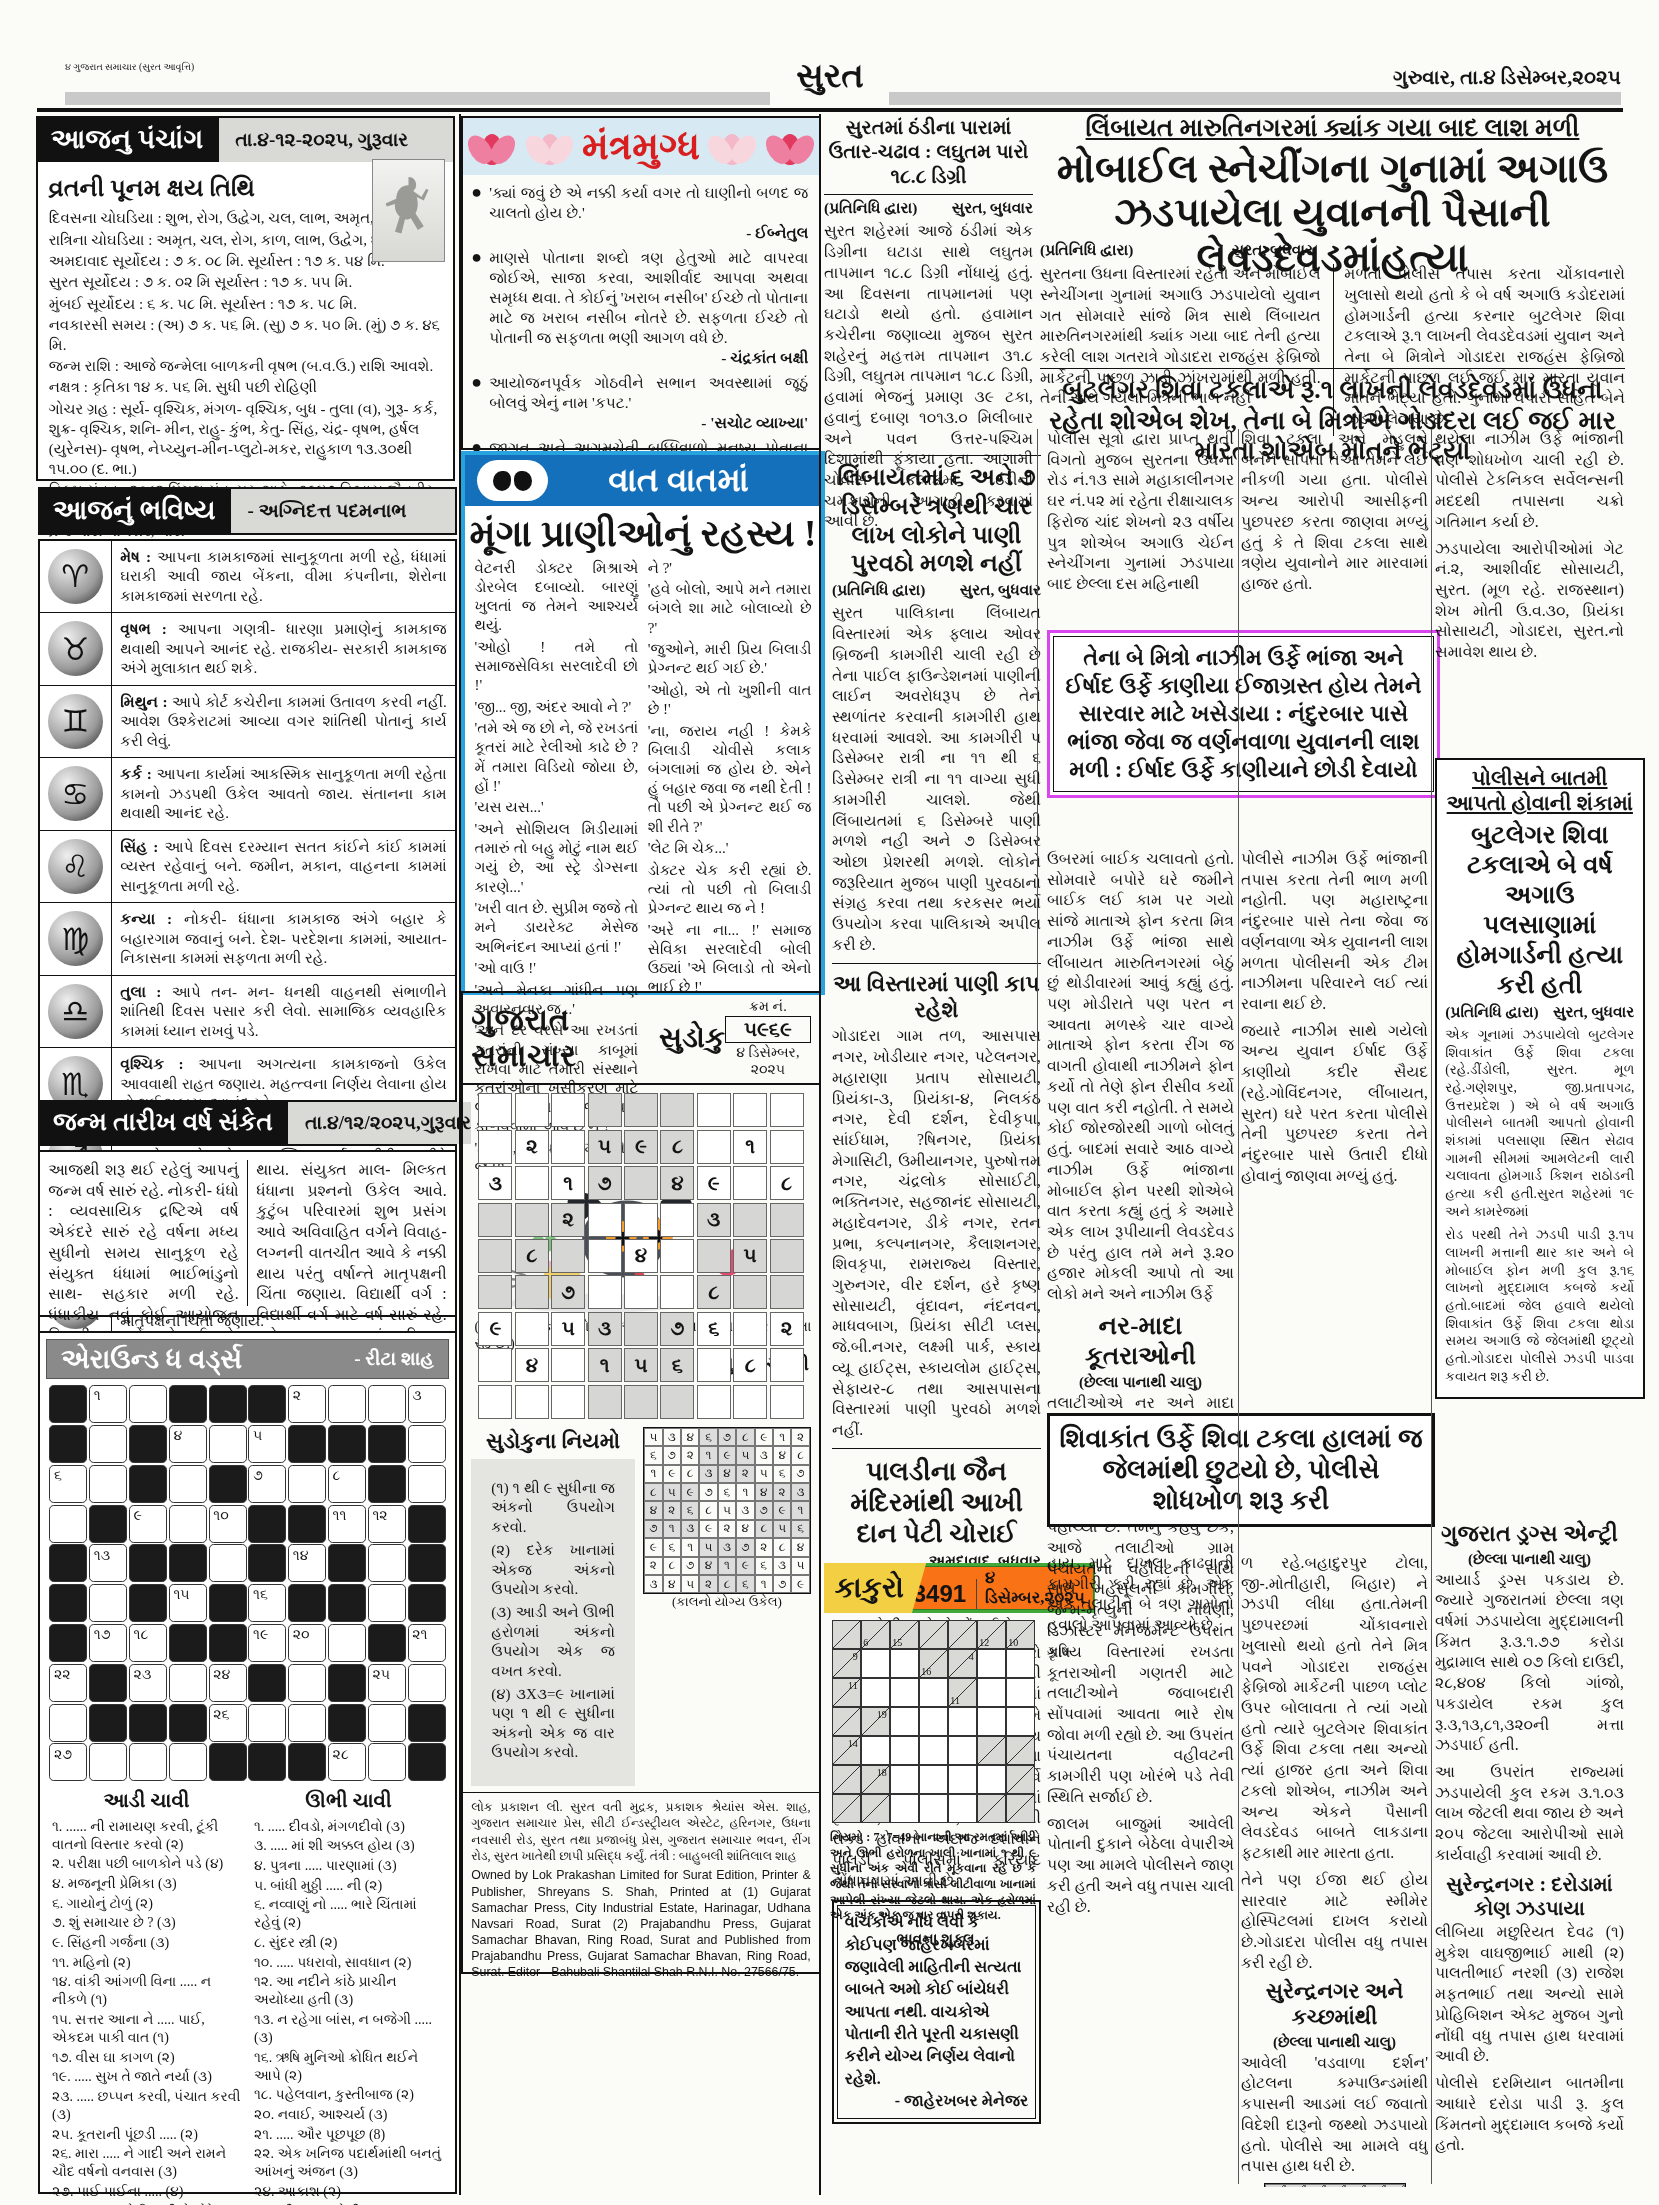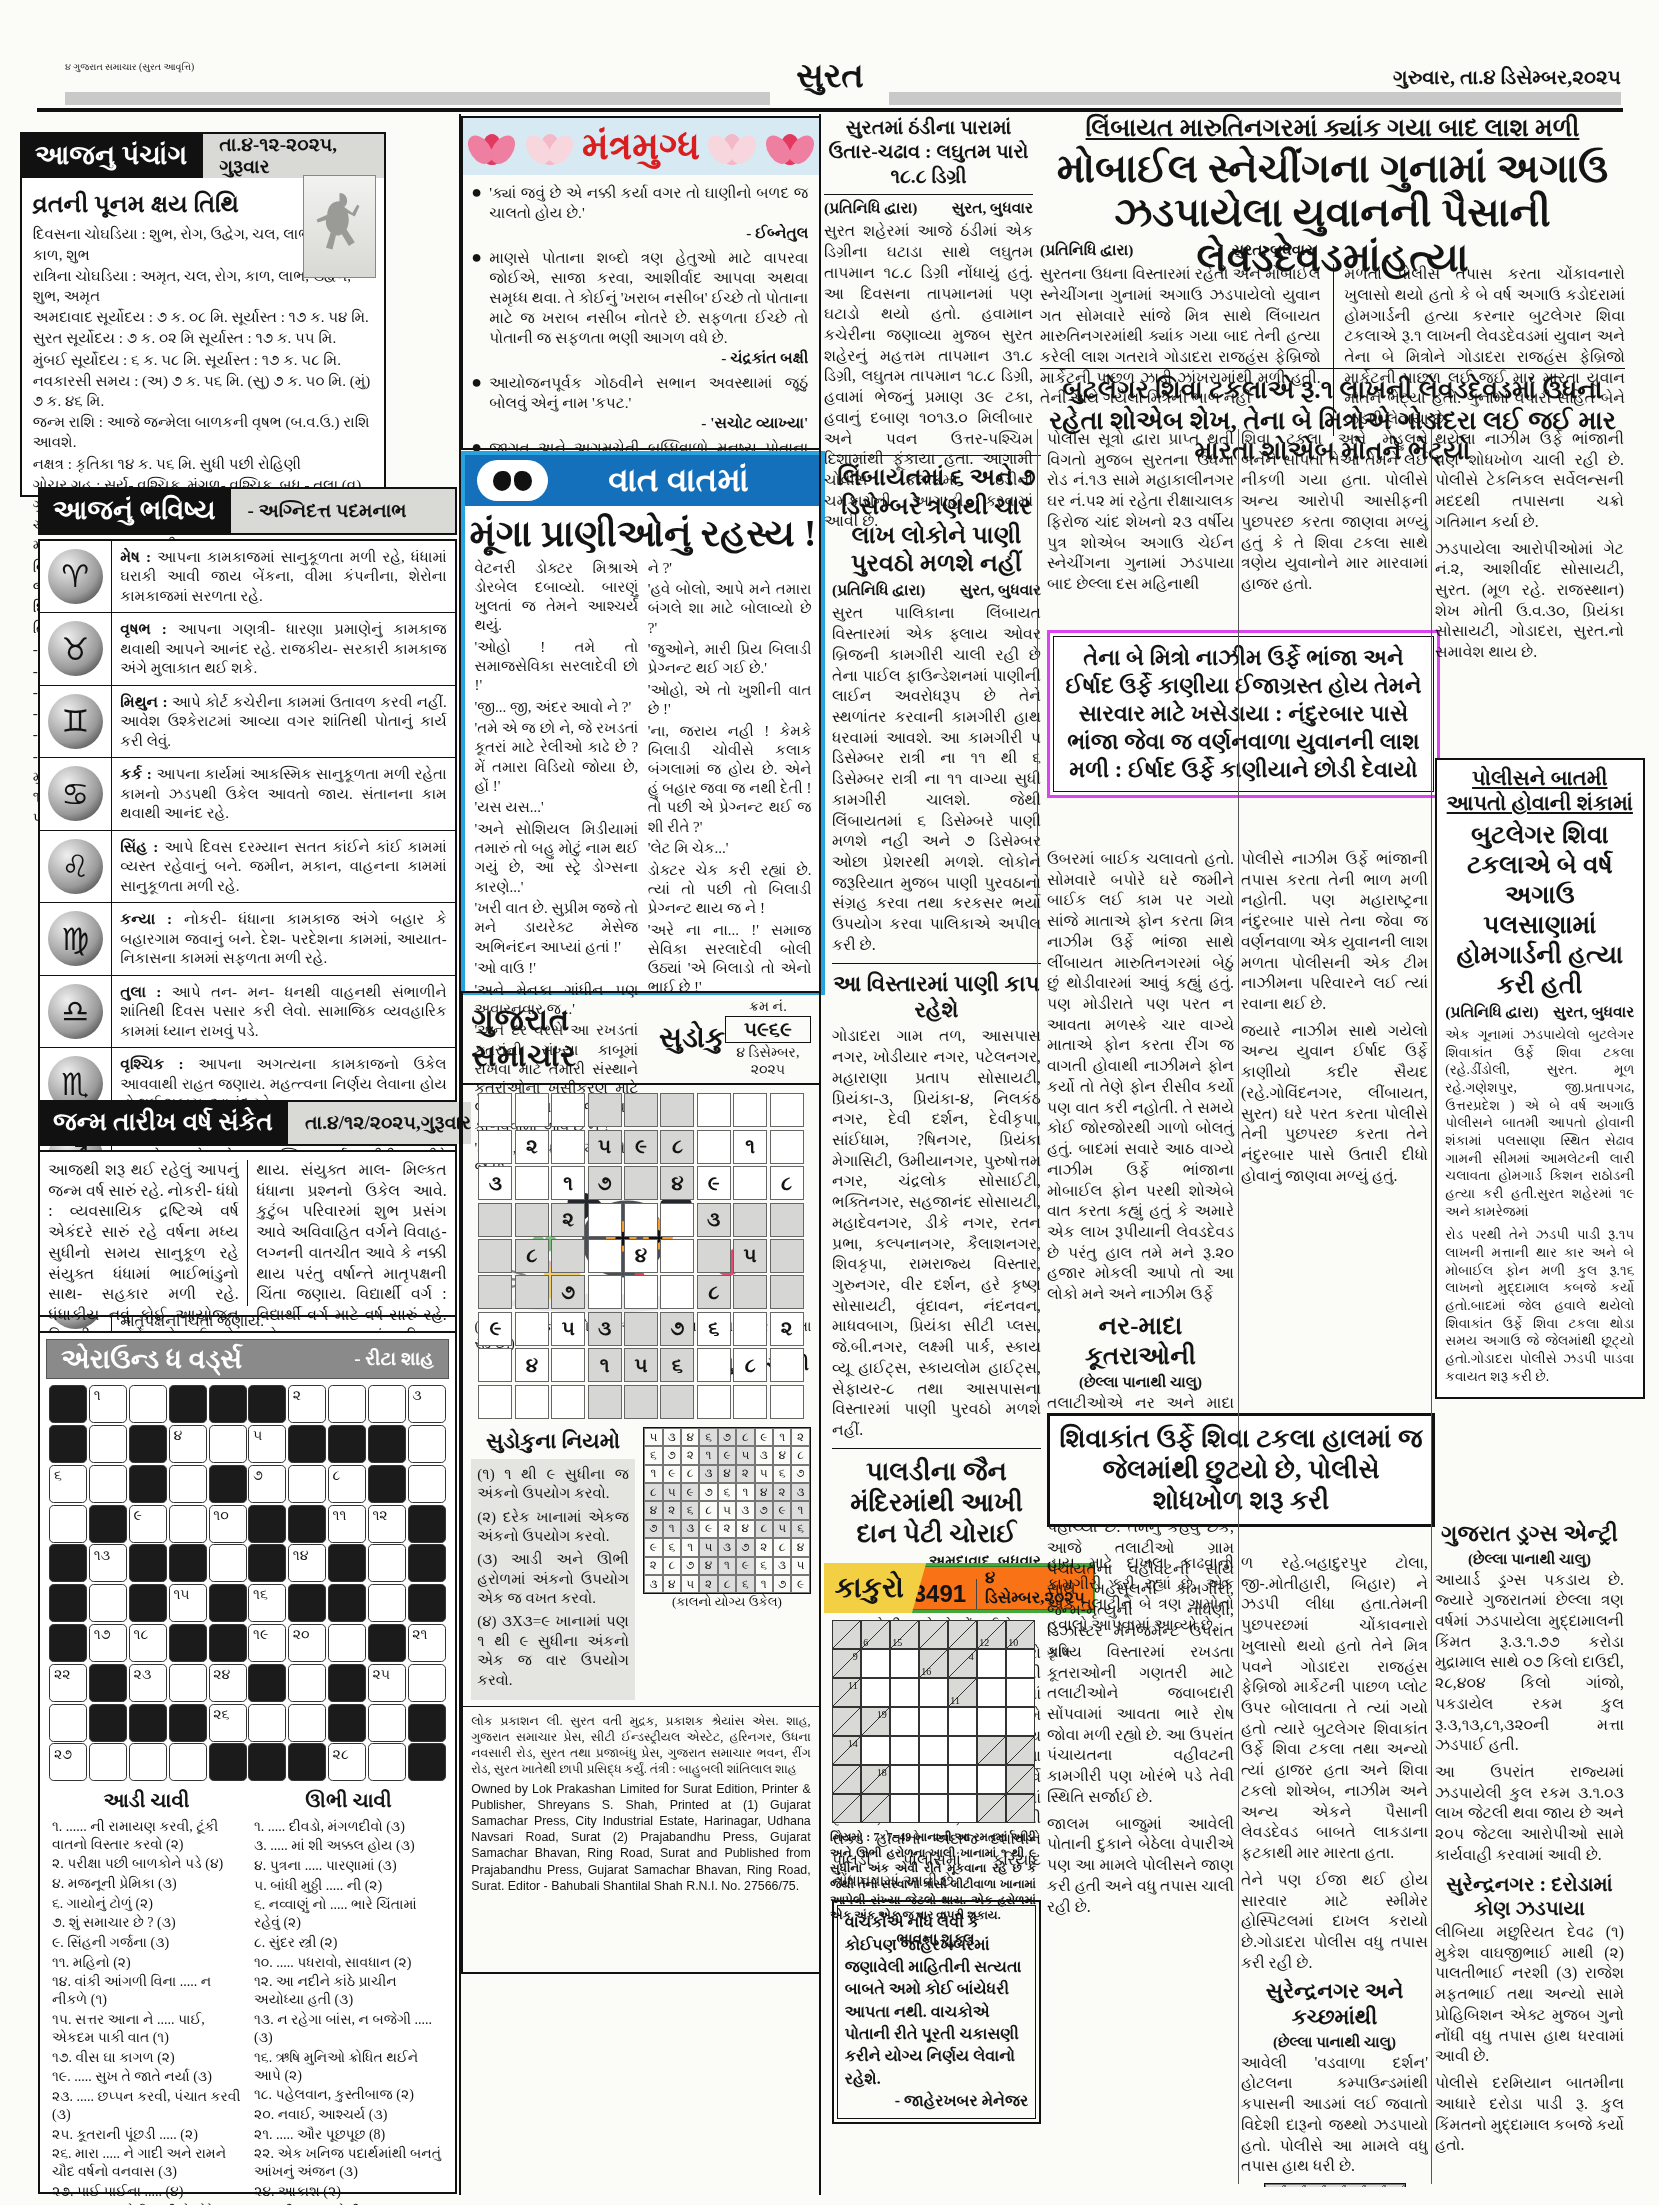--- a/index.html
+++ b/index.html
@@ -87,21 +87,21 @@
   .sud-title{font-size:28.5px;font-weight:bold;margin-left:8.3px;}
   .sud-meta{margin-left:auto;text-align:center;font-size:14.2px;}
   .sud-num{border:1.8px solid #111;font-size:20px;font-weight:bold;padding:1.2px 7.1px;margin:1.2px 0;}
   .sud-grid{display:grid;grid-template-columns:repeat(9,34px);grid-auto-rows:34px;gap:2.4px;justify-content:center;margin:8.3px 0;}
   .sud-cell{border:1.2px solid #666;background:#fff;display:flex;align-items:center;justify-content:center;
       font-size:20px;font-weight:bold;}
   .sud-cell.sh{background:#d6d6d4;}
   .sud-low{display:flex;gap:8.3px;padding:0 8.3px 6px 8.3px;}
   .sud-rules{flex:1;}
   .sud-rules h4{font-size:21.3px;font-weight:bold;margin:2.4px 0 4.7px 0;text-align:center;}
-  .sud-rules .rl{background:#e4e4e1;font-size:15px;line-height:1.3;padding:6px;}
+  .sud-rules .rl{background:#e4e4e1;font-size:15px;line-height:1.3;padding:20px;}
   .sud-rules .rl p{margin:0 0 3.6px 0;}
   .ans-grid{display:grid;grid-template-columns:repeat(9,18.4px);grid-auto-rows:18.4px;border:1.8px solid #111;height:fit-content;}
   .ans-cell{border:0.6px solid #777;display:flex;align-items:center;justify-content:center;font-size:12px;}
   .ans-cell.sh{background:#ddd;}
   .sud-cap{text-align:center;font-size:13px;padding-bottom:4.7px;}
   
   .imprint{font-size:12.4px;line-height:1.3;padding:6px 8.3px;border-top:1.8px solid #111;}
   .imprint p{margin:0 0 3.6px 0;text-align:justify;}
   
   .kak-band{display:flex;height:50px;}
@@ -141,21 +141,21 @@
 
 <div class="page">
 
   <div class="abs" style="left:65px;top:62px;">૪ ગુજરાત સમાચાર (સુરત આવૃત્તિ)</div>
   <div class="abs mast-center" style="left:0;top:57px;width:1660px;text-align:center;">સુરત</div>
   <div class="abs mast-right" style="right:39px;top:66px;">ગુરુવાર, તા.૪ ડિસેમ્બર,૨૦૨૫</div>
   <div class="abs gray-band" style="left:65px;top:92px;width:705px;"></div>
   <div class="abs gray-band" style="left:889px;top:92px;width:732px;"></div>
   <div class="abs head-rule" style="left:37px;top:108px;width:1586px;"></div>
 
-  <div class="abs box" style="left:20px;top:116px;width:366px;height:365px;margin-top:16px;">
+  <div class="abs box" style="left:36px;top:116px;width:419px;height:365px;">
     <div class="bhead">
       <div class="bt">આજનુ પંચાંગ</div>
       <div class="bd">તા.૪-૧૨-૨૦૨૫, ગુરૂવાર</div>
     </div>
     <div class="deity">
       <svg width="47" height="77" viewBox="0 0 80 130">
           <path d="M40 8c8 0 13 6 13 13 0 5-2 8-5 11l14 10 8-14 4 2-8 18-12-6c3 10 2 20-2 28l14 22-10 6-12-20c-3 2-7 3-10 2l-6 24-11-3 8-26c-6-5-9-13-8-21l-14 4-2-5 18-8c1-14 8-23 21-23z" fill="#9a9a96"></path>
         </svg>
     </div>
     <div class="panchang-body">

